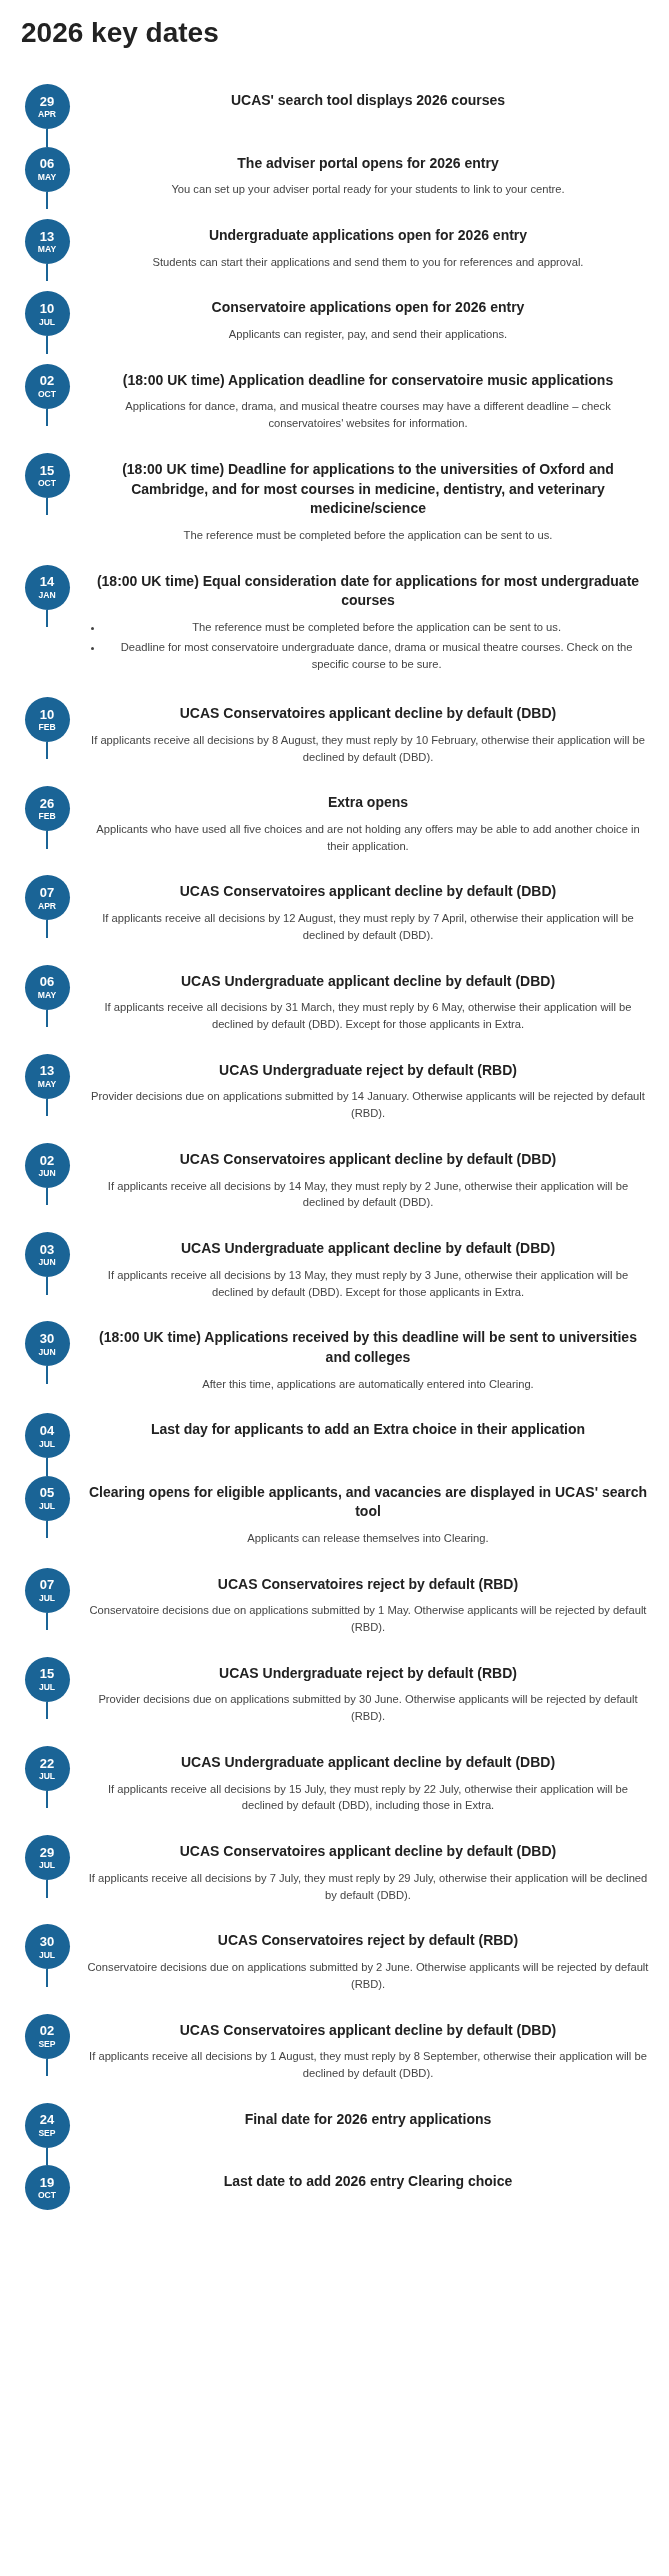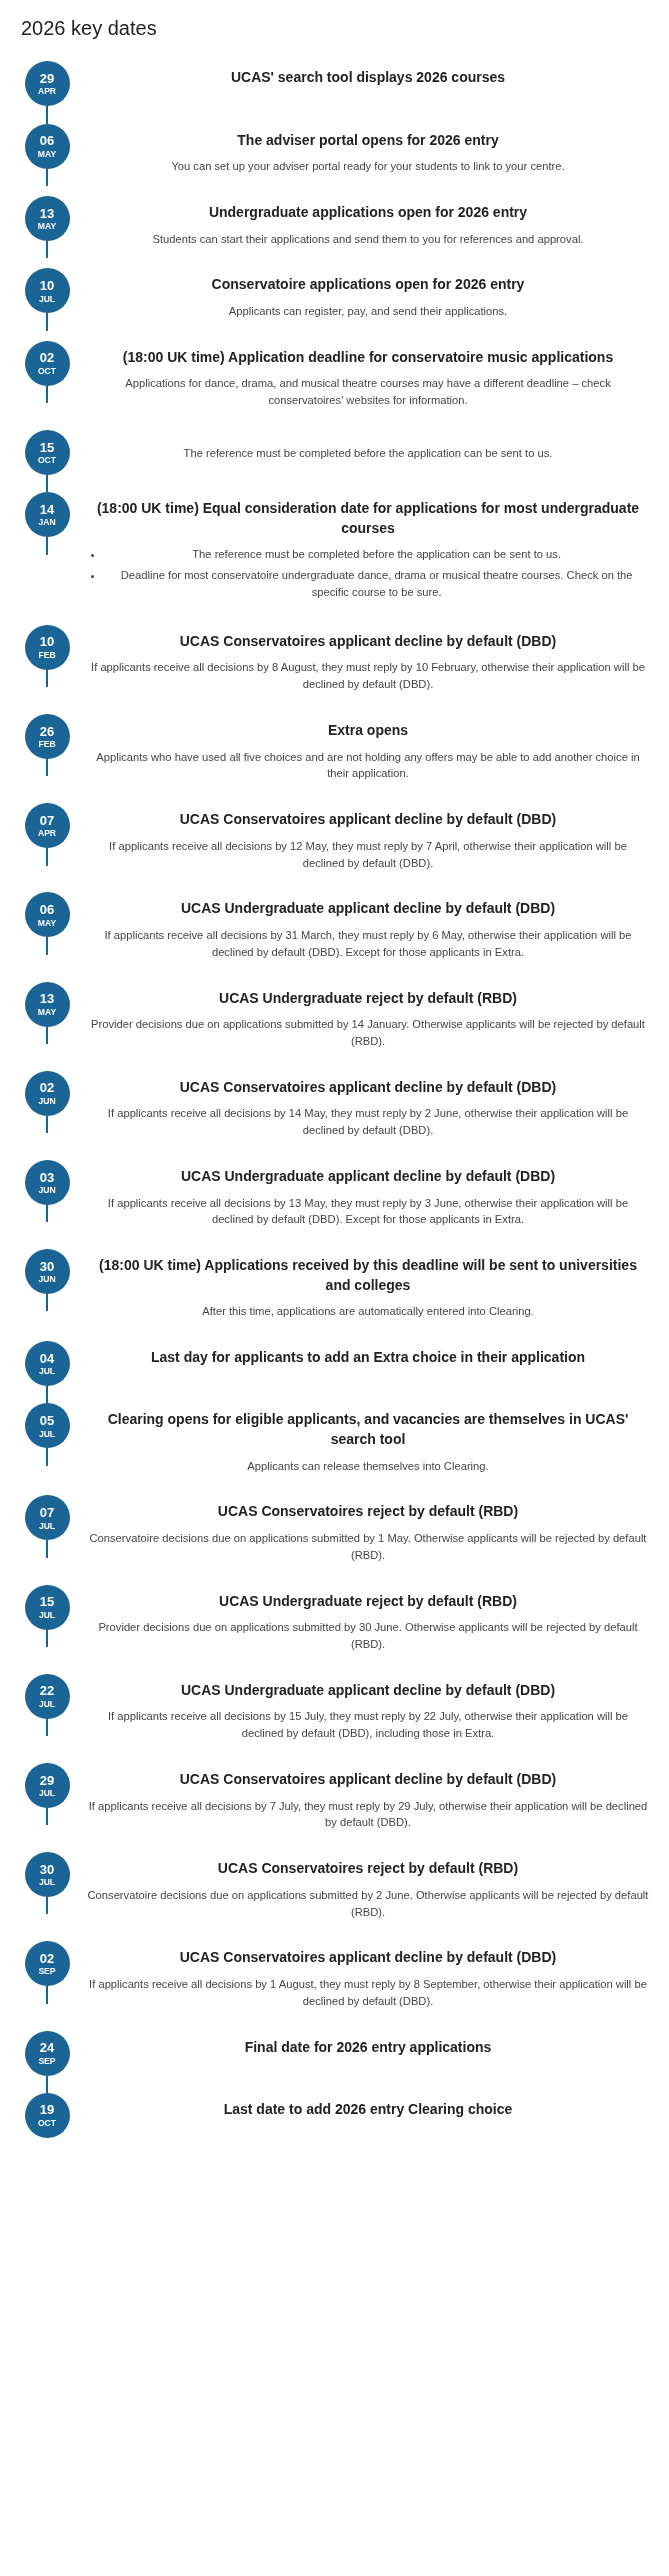--- a/index.html
+++ b/index.html
@@ -4,23 +4,23 @@
   <style>
     * { box-sizing: border-box; margin: 0; padding: 0; }
     body {
       font-family: Arial, sans-serif;
       background: #fff;
       color: #333;
       width: 670px;
       padding: 17.3px 21px 35px 21px;
     }
     h1 {
-      font-size: 20px;
-      font-weight: 400;
-      margin-bottom: 21px;
+      font-size: 28px;
+      font-weight: 700;
+      margin-bottom: 35px;
       color: #222;
     }
     .timeline {
       position: relative;
       padding-left: 0;
     }
     .timeline-item {
       display: flex;
       align-items: flex-start;
       margin-bottom: 0;
@@ -178,20 +178,21 @@
     </div>
     <div class="timeline-item">
       <div class="timeline-left">
         <div class="date-circle">
           <span class="day">15</span>
           <span class="month">OCT</span>
         </div>
         <div class="connector"></div>
       </div>
       <div class="timeline-content">
+        <div class="event-title">(18:00 UK time) Deadline for applications to the universities of Oxford and Cambridge, and for most courses in medicine, dentistry, and veterinary medicine/science</div>
         <div class="event-desc">
           <p>The reference must be completed before the application can be sent to us.</p>
         </div>
       </div>
     </div>
     <div class="timeline-item">
       <div class="timeline-left">
         <div class="date-circle">
           <span class="day">14</span>
           <span class="month">JAN</span>
@@ -242,21 +243,21 @@
       <div class="timeline-left">
         <div class="date-circle">
           <span class="day">07</span>
           <span class="month">APR</span>
         </div>
         <div class="connector"></div>
       </div>
       <div class="timeline-content">
         <div class="event-title">UCAS Conservatoires applicant decline by default (DBD)</div>
         <div class="event-desc">
-          <p>If applicants receive all decisions by 12 May, they must reply by 7 April, otherwise their application will be declined by default (DBD).</p>
+          <p>If applicants receive all decisions by 12 August, they must reply by 7 April, otherwise their application will be declined by default (DBD).</p>
         </div>
       </div>
     </div>
     <div class="timeline-item">
       <div class="timeline-left">
         <div class="date-circle">
           <span class="day">06</span>
           <span class="month">MAY</span>
         </div>
         <div class="connector"></div>
@@ -342,21 +343,21 @@
     </div>
     <div class="timeline-item">
       <div class="timeline-left">
         <div class="date-circle">
           <span class="day">05</span>
           <span class="month">JUL</span>
         </div>
         <div class="connector"></div>
       </div>
       <div class="timeline-content">
-        <div class="event-title">Clearing opens for eligible applicants, and vacancies are themselves in UCAS' search tool</div>
+        <div class="event-title">Clearing opens for eligible applicants, and vacancies are displayed in UCAS' search tool</div>
         <div class="event-desc">
           <p>Applicants can release themselves into Clearing.</p>
         </div>
       </div>
     </div>
     <div class="timeline-item">
       <div class="timeline-left">
         <div class="date-circle">
           <span class="day">07</span>
           <span class="month">JUL</span>

